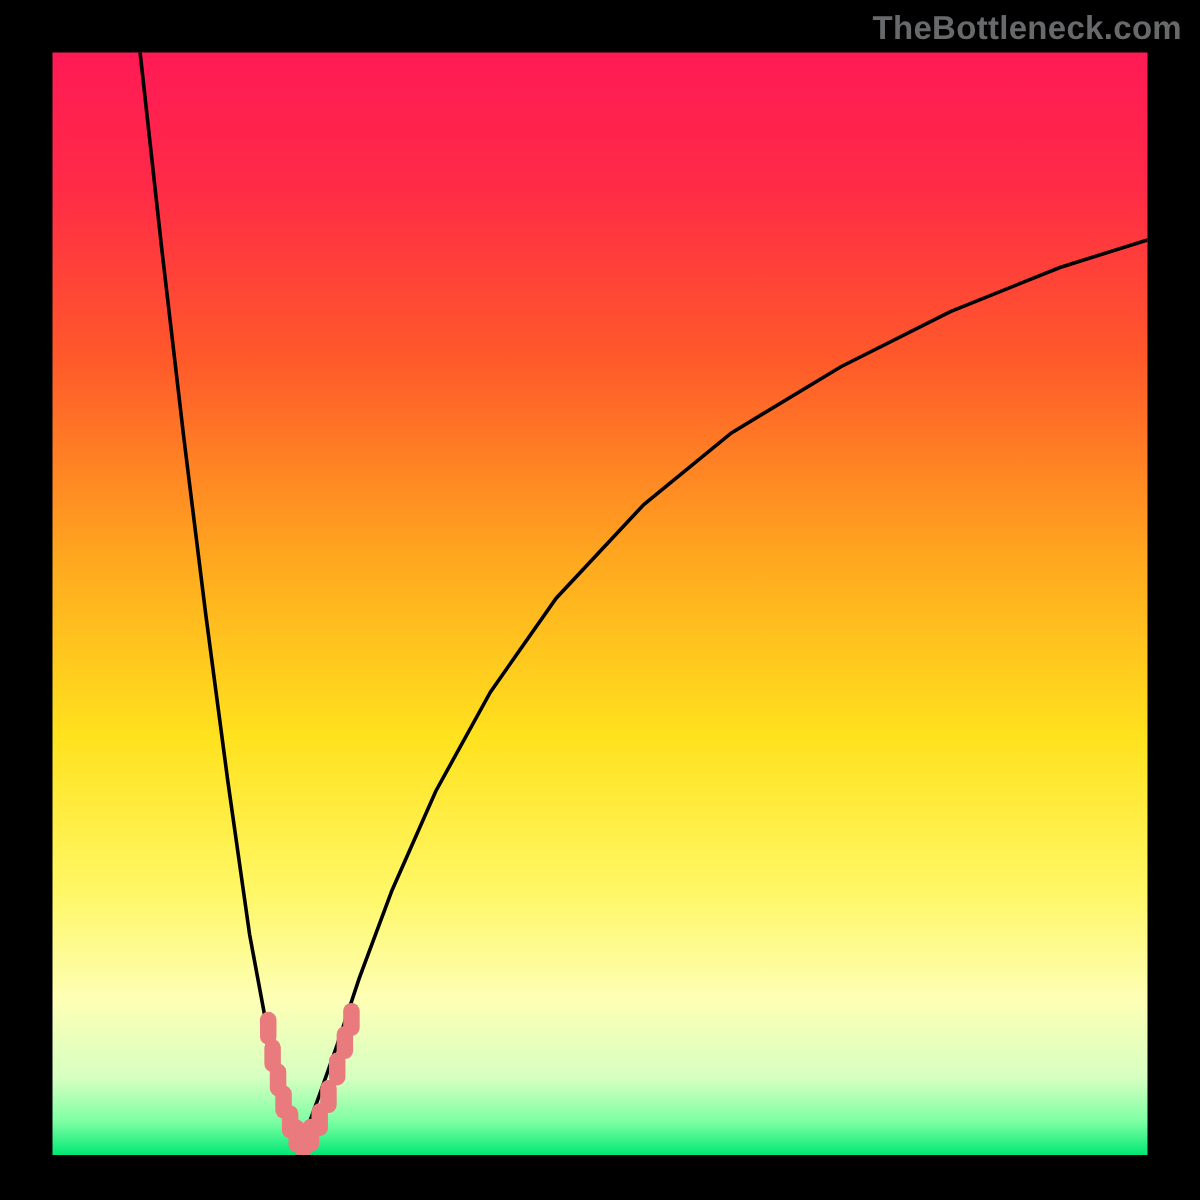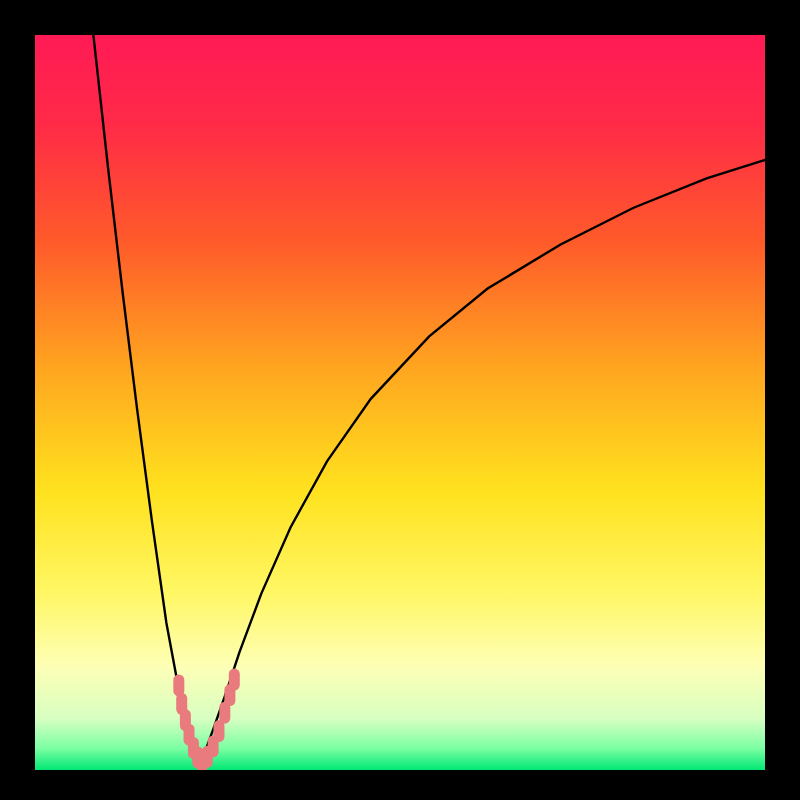--- a/index.html
+++ b/index.html
@@ -60,13 +60,14 @@
         <rect x="157.29" y="711.50" width="11" height="22" rx="5.5" fill="#e97a7d"></rect>
         <rect x="161.67" y="715.18" width="11" height="22" rx="5.5" fill="#e97a7d"></rect>
         <rect x="166.78" y="710.77" width="11" height="22" rx="5.5" fill="#e97a7d"></rect>
         <rect x="172.62" y="700.48" width="11" height="22" rx="5.5" fill="#e97a7d"></rect>
         <rect x="178.46" y="685.04" width="11" height="22" rx="5.5" fill="#e97a7d"></rect>
         <rect x="184.30" y="666.67" width="11" height="22" rx="5.5" fill="#e97a7d"></rect>
         <rect x="189.41" y="649.03" width="11" height="22" rx="5.5" fill="#e97a7d"></rect>
         <rect x="193.79" y="633.60" width="11" height="22" rx="5.5" fill="#e97a7d"></rect>
       </svg>
   </div>
+  <div class="watermark">TheBottleneck.com</div>
 </div>
 
 </body></html>

